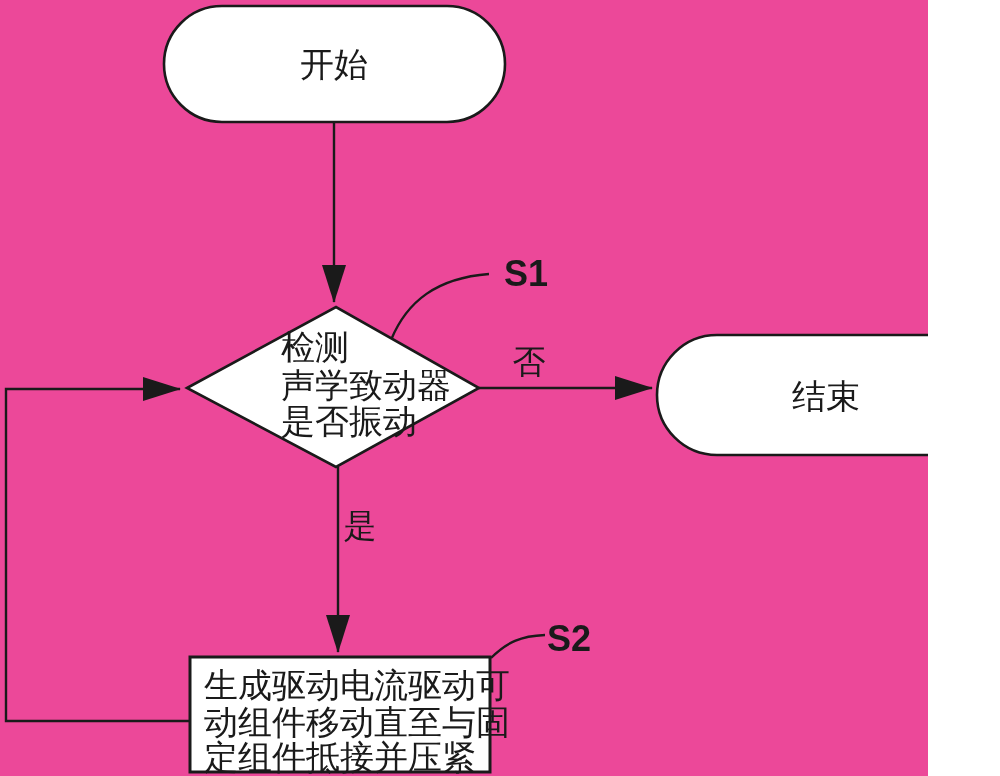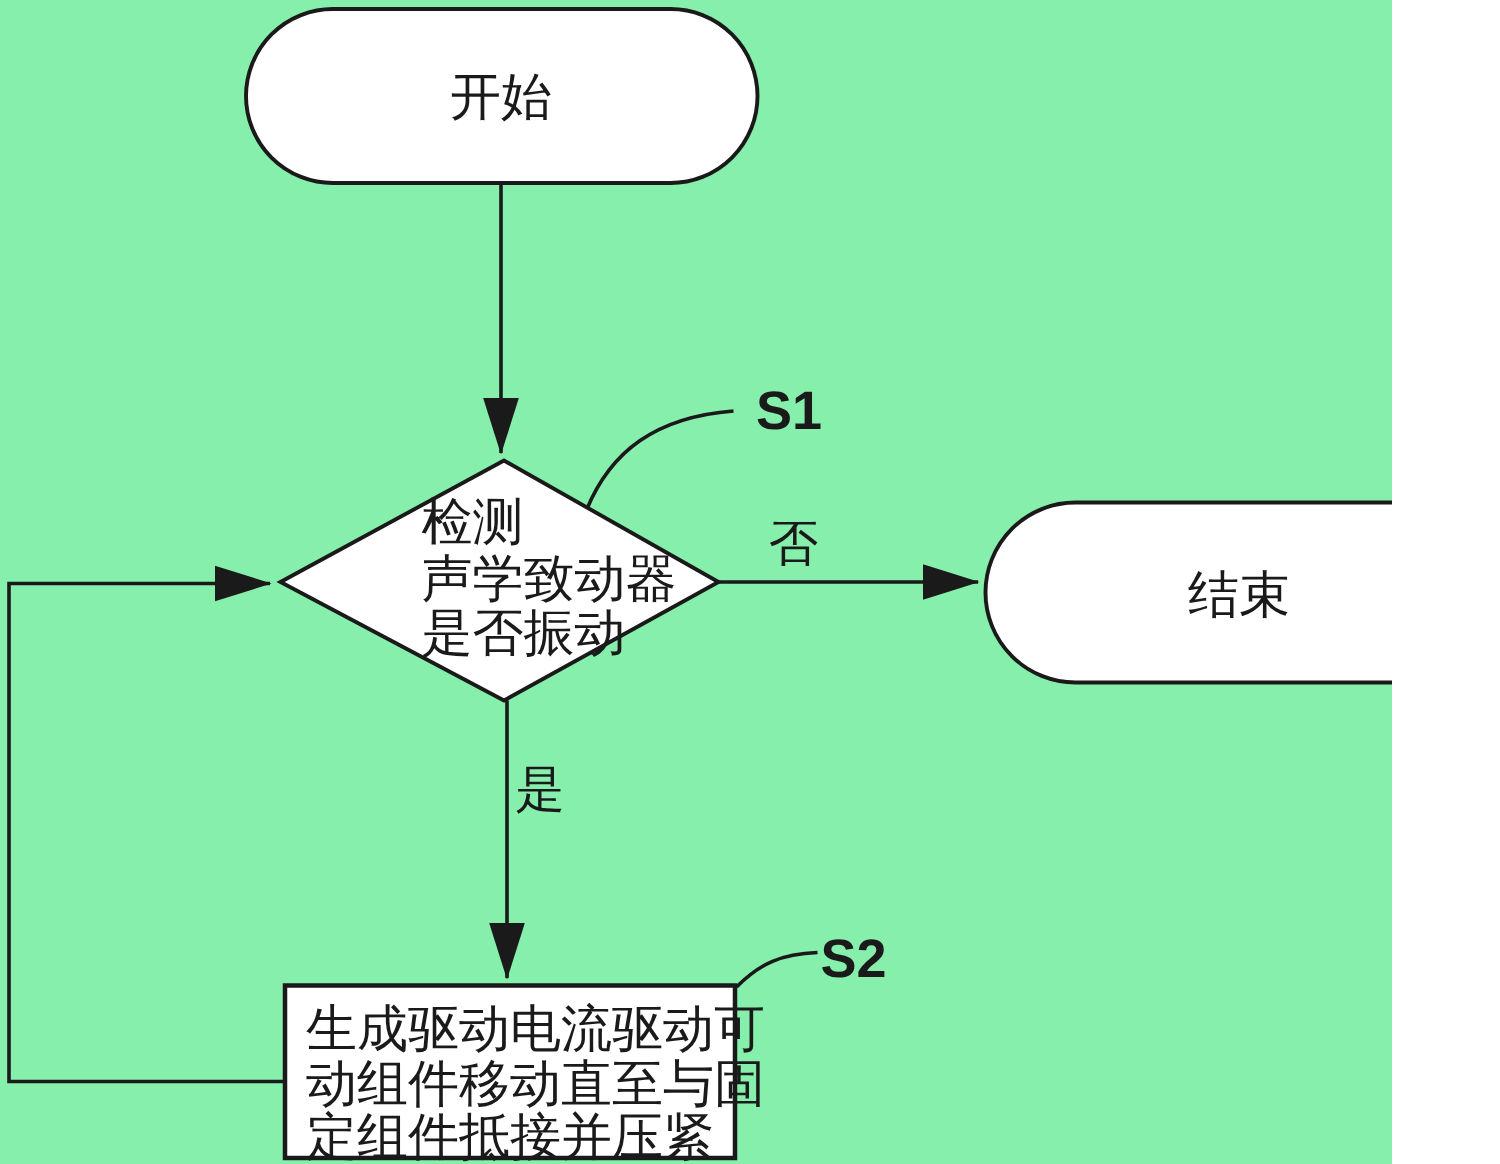--- a/index.html
+++ b/index.html
@@ -4,21 +4,21 @@
 <style>
   html, body {
     margin: 0;
     padding: 0;
     background: #ffffff;
   }
   .stage {
     position: relative;
     width: 928px;
     height: 776px;
-    background: #86efac;
+    background: #ec4899;
     overflow: hidden;
   }
   svg { display: block; }
   .shape {
     fill: #ffffff;
     stroke: var(--stroke, #1a1a1a);
     stroke-width: 2.6;
   }
   .process-shape {
     fill: #ffffff;

